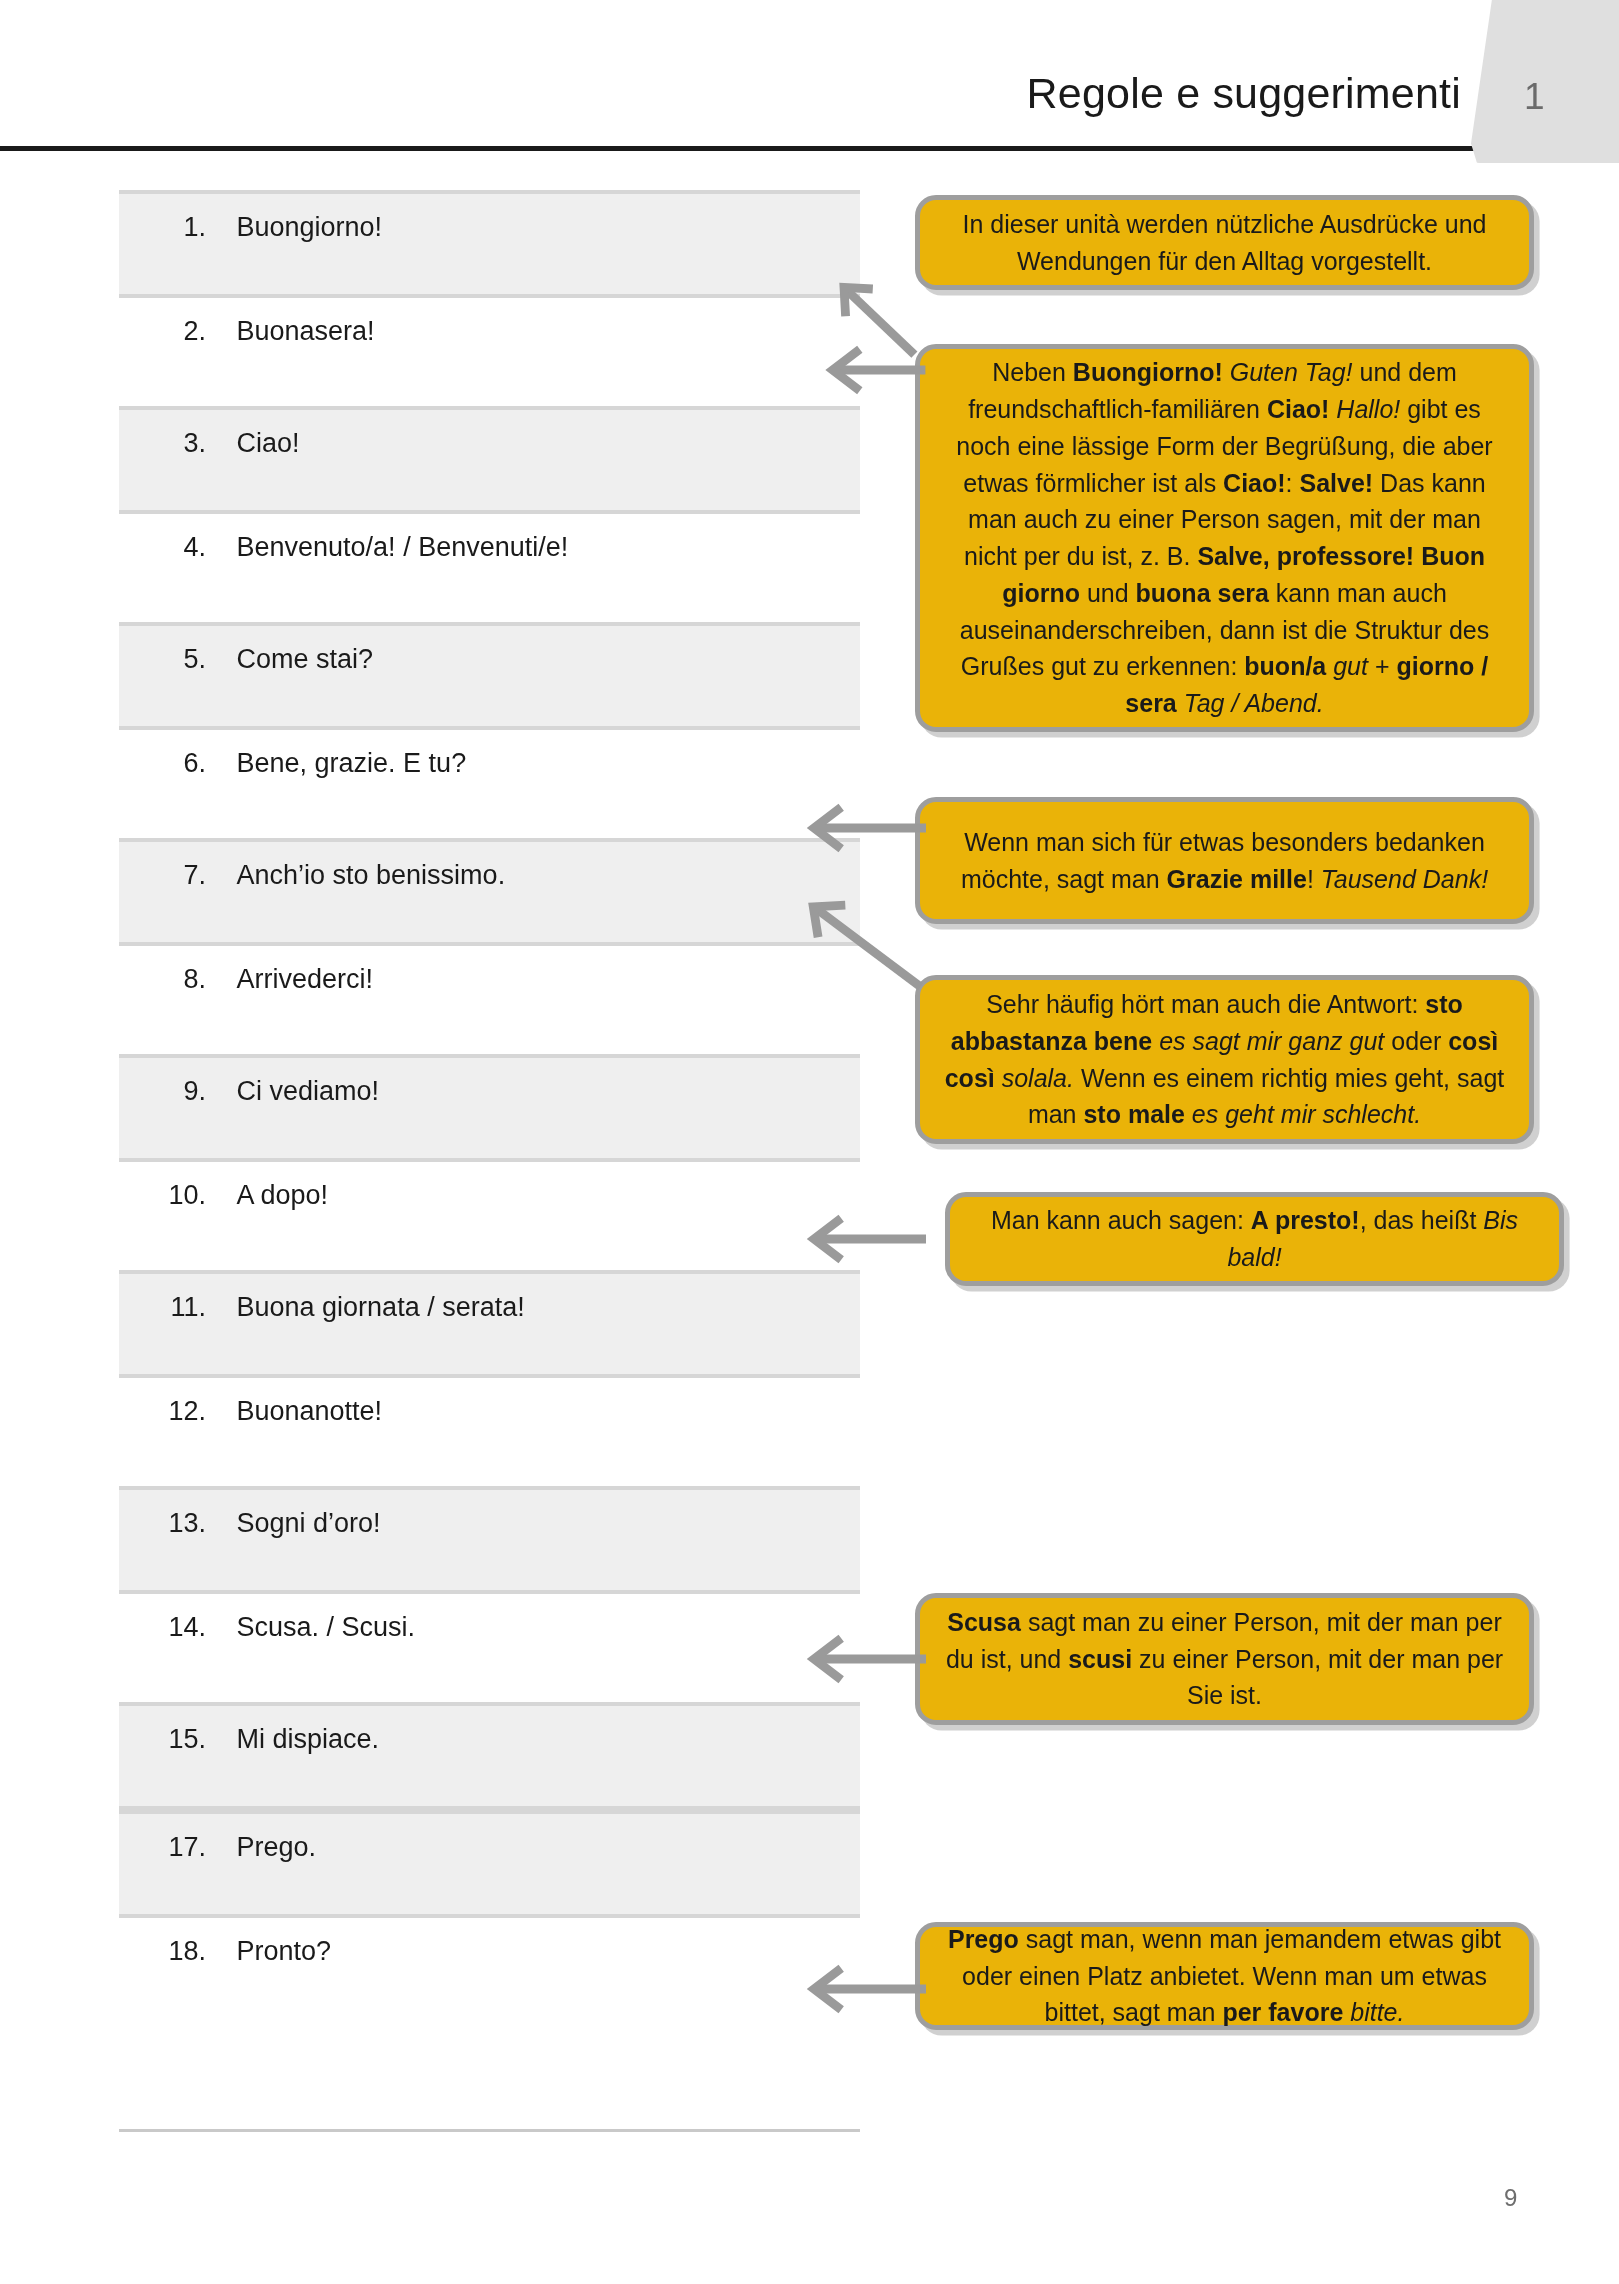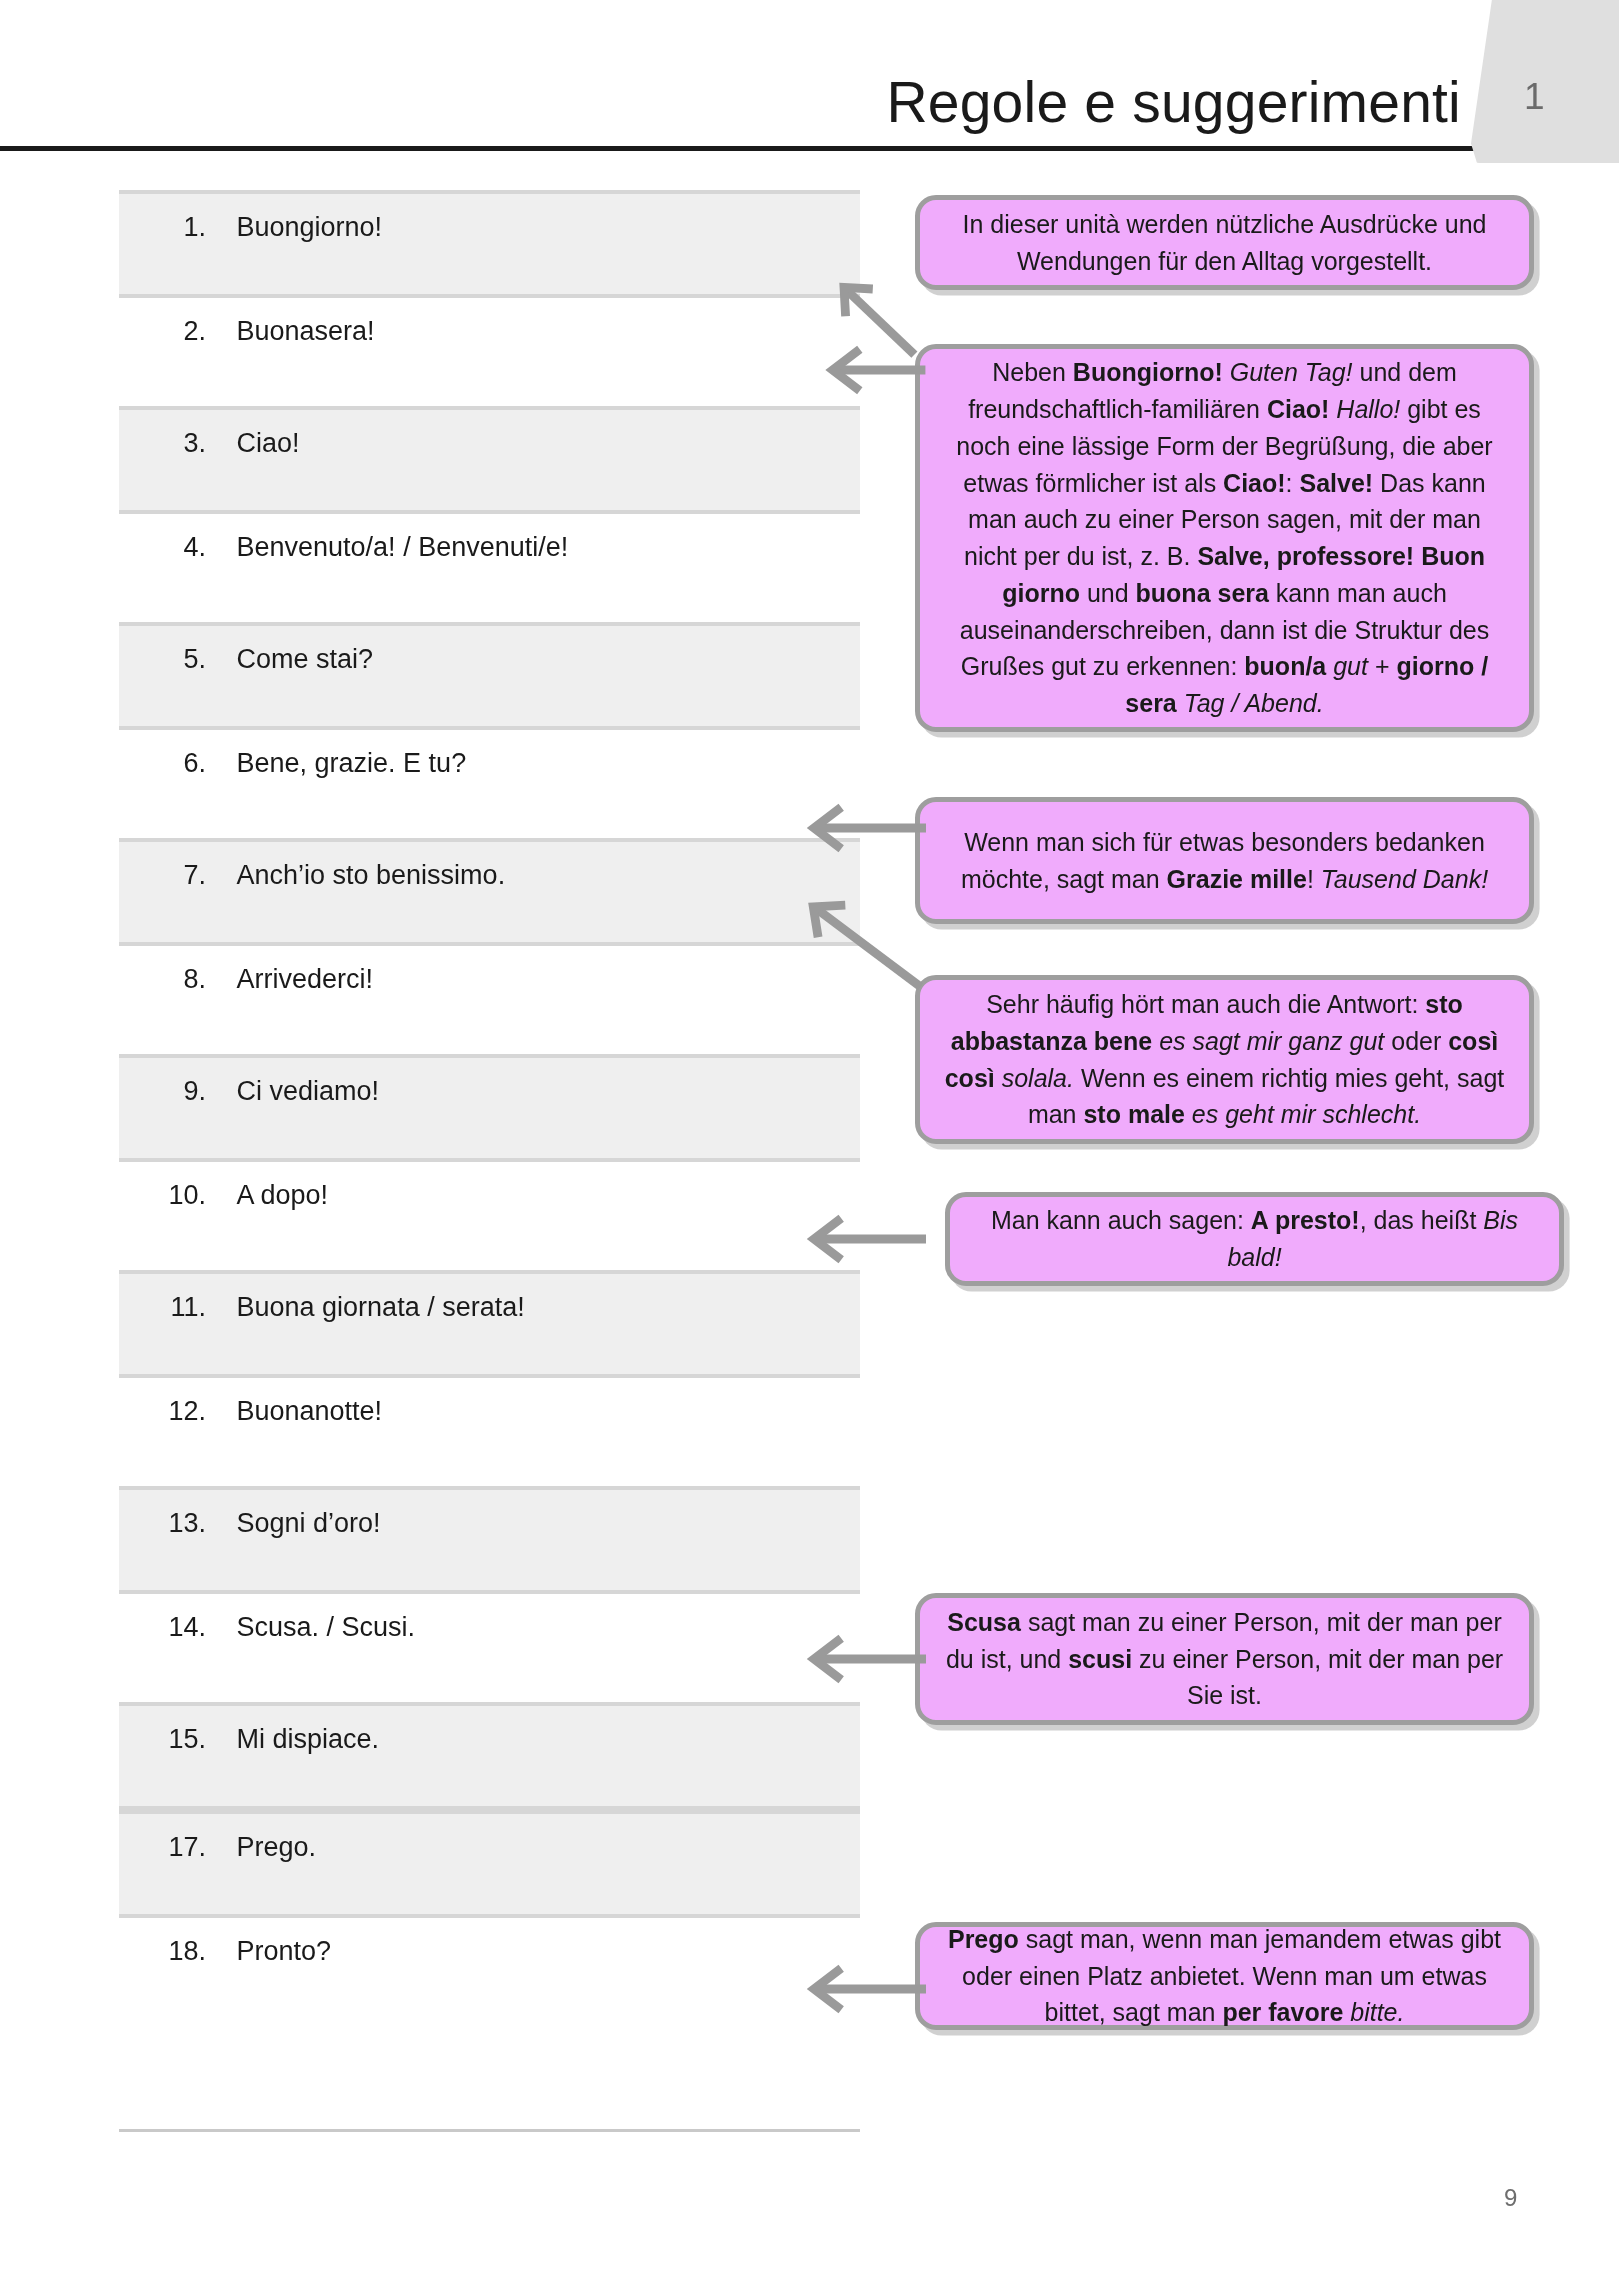--- a/index.html
+++ b/index.html
@@ -27,21 +27,21 @@
     left: 0;
     top: 146px;
     width: 1483px;
     height: 4.8px;
     background: #1a1a1a;
   }
   #header-title {
     position: absolute;
     right: 158px;
     top: 69px;
-    font-size: 57px;
+    font-size: 43px;
     color: #1a1a1a;
     letter-spacing: 0.2px;
     white-space: nowrap;
     font-weight: 400;
   }
   #chapter-tab {
     position: absolute;
     left: 1471px;
     top: 0;
     width: 149px;
@@ -106,21 +106,21 @@
     top: 2129px;
     width: 741px;
     height: 3.2px;
     background: #c9c9c9;
   }
 
   
   .callout {
     position: absolute;
     box-sizing: border-box;
-    background: #f0abfc;
+    background: #eab308;
     border: 5.6px solid #9e9e9e;
     border-radius: 21px;
     box-shadow: 5.6px 5.6px 0 0 rgba(170,170,170,0.55);
     display: flex;
     align-items: center;
     justify-content: center;
     padding: 11.3px 24px;
   }
   .callout-text {
     font-size: 25px;

